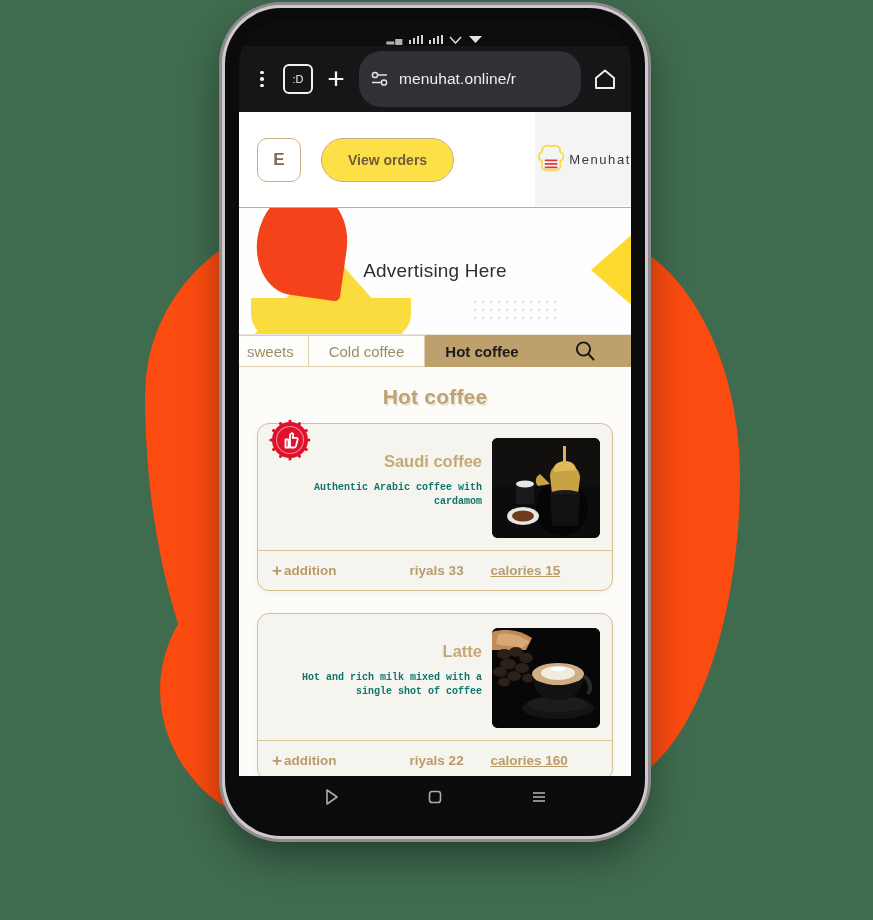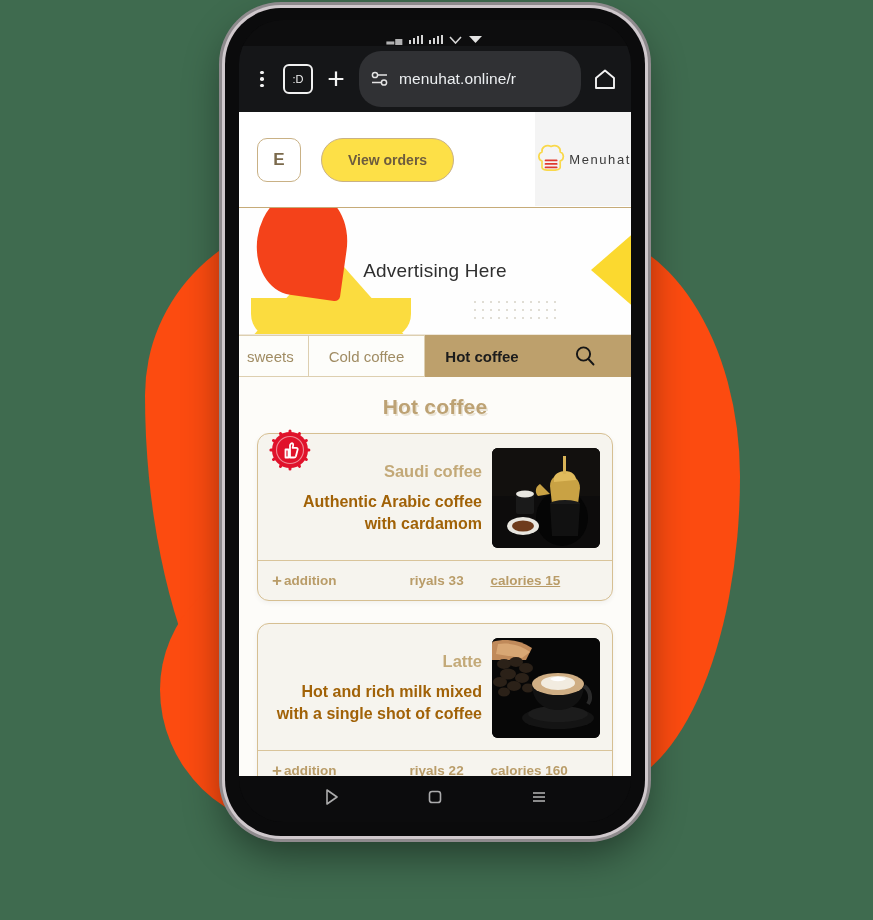--- a/index.html
+++ b/index.html
@@ -296,21 +296,21 @@
     width: 86px; height: 26px;
     background-image: radial-gradient(#ddd9cf 1px, transparent 1.2px);
     background-size: 8px 8px;
     opacity: .9;
   }
 
   
   .tabs {
     display: flex;
     align-items: stretch;
-    height: 42px;
+    height: 32px;
     background: #fbfaf6;
   }
   .tab {
     flex: 0 0 auto;
     display: flex;
     align-items: center;
     justify-content: center;
     padding: 0 20px;
     font-size: 15px;
     color: #a08c63;
@@ -372,24 +372,25 @@
     text-align: right;
     padding: 14px 10px 0 4px;
   }
   .card-title {
     font-size: 16.5px;
     font-weight: 700;
     color: #c3a978;
     margin-bottom: 10px;
   }
   .card-desc {
-    font-size: 16px;
-    color: #a16207;
+    font-size: 10px;
+    color: #0f766e;
     line-height: 1.35;
     font-weight: 600;
+    font-family: Liberation Mono, monospace;
   }
   .card-img {
     width: 108px;
     height: 100px;
     border-radius: 6px;
     flex: 0 0 auto;
     overflow: hidden;
     background: #090909;
     position: relative;
   }

